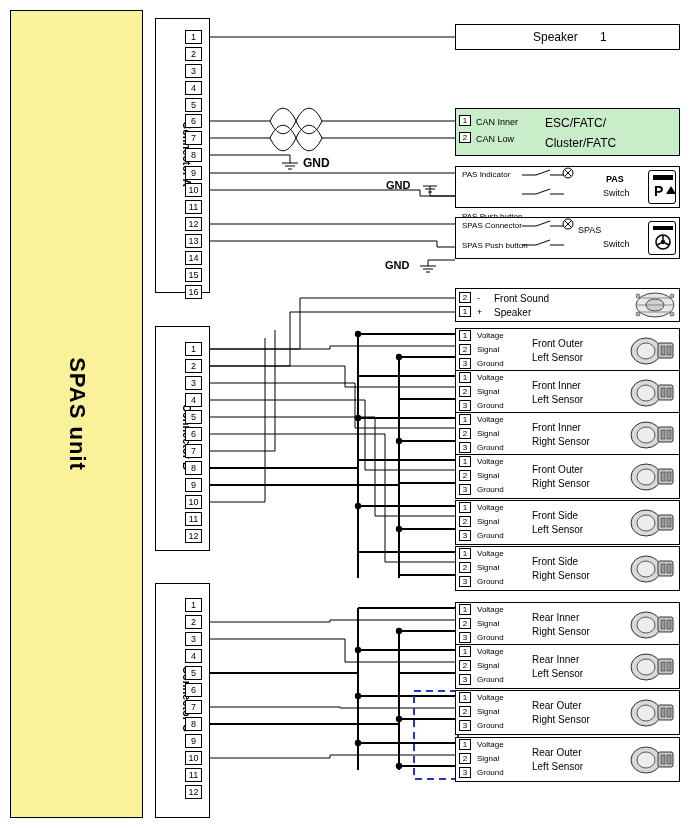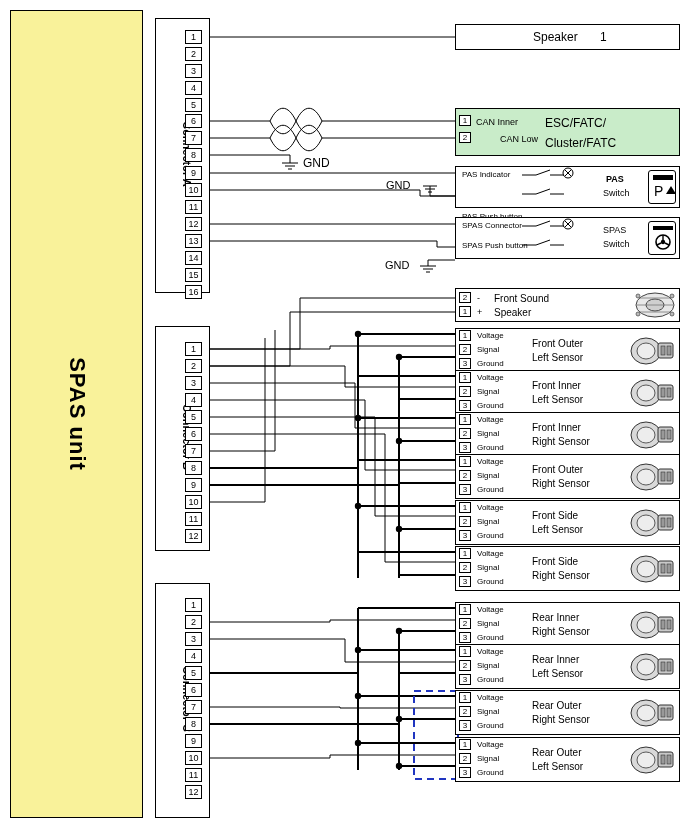--- a/index.html
+++ b/index.html
@@ -73,21 +73,21 @@
     box-sizing: border-box;
   }
   .box.green { background: #c9ecc9; }
 
   .lbl {
     position: absolute;
     font-size: 10px;
     color: #000;
     white-space: nowrap;
   }
-  .lbl.b { font-weight: normal; }
+  .lbl.b { font-weight: bold; }
   .lbl.s9 { font-size: 9px; }
   .lbl.s8 { font-size: 8px; }
   .lbl.s11 { font-size: 11px; }
   .lbl.s12 { font-size: 12px; }
 
   
   .term {
     position: absolute;
     width: 12px; height: 11px;
     border: 1px solid #000;
@@ -259,21 +259,21 @@
   <div class="pin" style="left:185px; top:285px;">16</div>
 
   <div class="box" style="left:455px; top:24px; width:225px; height:26px;"></div>
   <div class="lbl s12" style="left:533px; top:30px;">Speaker</div>
   <div class="lbl s12" style="left:600px; top:30px;">1</div>
 
   <div class="box green" style="left:455px; top:108px; width:225px; height:48px;"></div>
   <div class="term" style="left:459px; top:115px;">1</div>
   <div class="term" style="left:459px; top:132px;">2</div>
   <div class="lbl s9" style="left:476px; top:117px;">CAN Inner</div>
-  <div class="lbl s9" style="left:500px; top:134px;">CAN Low</div>
+  <div class="lbl s9" style="left:476px; top:134px;">CAN Low</div>
   <div class="lbl s12" style="left:545px; top:116px;">ESC/FATC/</div>
   <div class="lbl s12" style="left:545px; top:136px;">Cluster/FATC</div>
 
   <div class="box" style="left:455px; top:166px; width:225px; height:42px;"></div>
   <div class="lbl s8" style="left:462px; top:170px;">PAS Indicator</div>
   <div class="lbl s8" style="left:462px; top:190px;margin-top:22px;">PAS Push button</div>
   <div class="lbl s9" style="left:606px; top:174px;font-weight:bold;">PAS</div>
   <div class="lbl s9" style="left:603px; top:188px;">Switch</div>
   <svg class="abs" style="left:520px; top:166px; width:80px; height:42px;">
     <line x1="2" y1="9" x2="16" y2="9" stroke="#000" stroke-width="1"></line>
@@ -288,21 +288,21 @@
   </svg>
   <div class="box" style="left:648px; top:170px; width:28px; height:34px; border-radius:3px;">
     <div style="position:absolute; left:4px; top:4px; width:20px; height:5px; background:#000;"></div>
     <div class="lbl b" style="left:5px; top:12px; font-size:14px;">P</div>
     <div style="position:absolute; left:17px; top:15px; width:0; height:0; border-left:5px solid transparent; border-right:5px solid transparent; border-bottom:8px solid #000;"></div>
   </div>
 
   <div class="box" style="left:455px; top:217px; width:225px; height:42px;"></div>
   <div class="lbl s8" style="left:462px; top:221px;">SPAS Connector</div>
   <div class="lbl s8" style="left:462px; top:241px;">SPAS Push button</div>
-  <div class="lbl s9" style="left:603px; top:225px;">SPAS</div>
+  <div class="lbl s9" style="left:578px; top:225px;">SPAS</div>
   <div class="lbl s9" style="left:603px; top:239px;">Switch</div>
   <svg class="abs" style="left:520px; top:217px; width:80px; height:42px;">
     <line x1="2" y1="9" x2="16" y2="9" stroke="#000" stroke-width="1"></line>
     <line x1="16" y1="9" x2="30" y2="4" stroke="#000" stroke-width="1"></line>
     <line x1="30" y1="9" x2="44" y2="9" stroke="#000" stroke-width="1"></line>
     <circle cx="48" cy="7" r="5" fill="none" stroke="#000" stroke-width="1"></circle>
     <line x1="45" y1="4" x2="51" y2="10" stroke="#000" stroke-width="1"></line>
     <line x1="51" y1="4" x2="45" y2="10" stroke="#000" stroke-width="1"></line>
     <line x1="2" y1="28" x2="16" y2="28" stroke="#000" stroke-width="1"></line>
     <line x1="16" y1="28" x2="30" y2="23" stroke="#000" stroke-width="1"></line>

